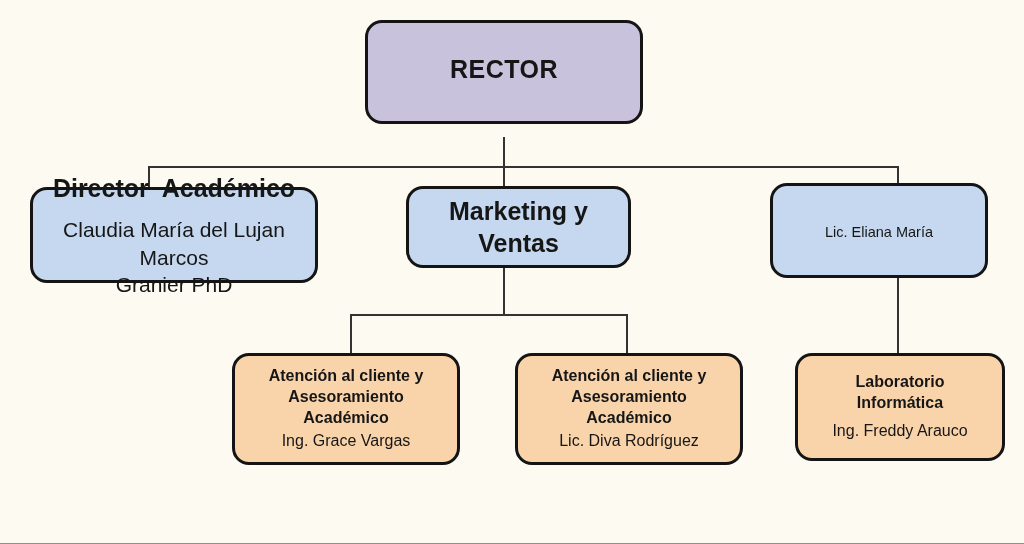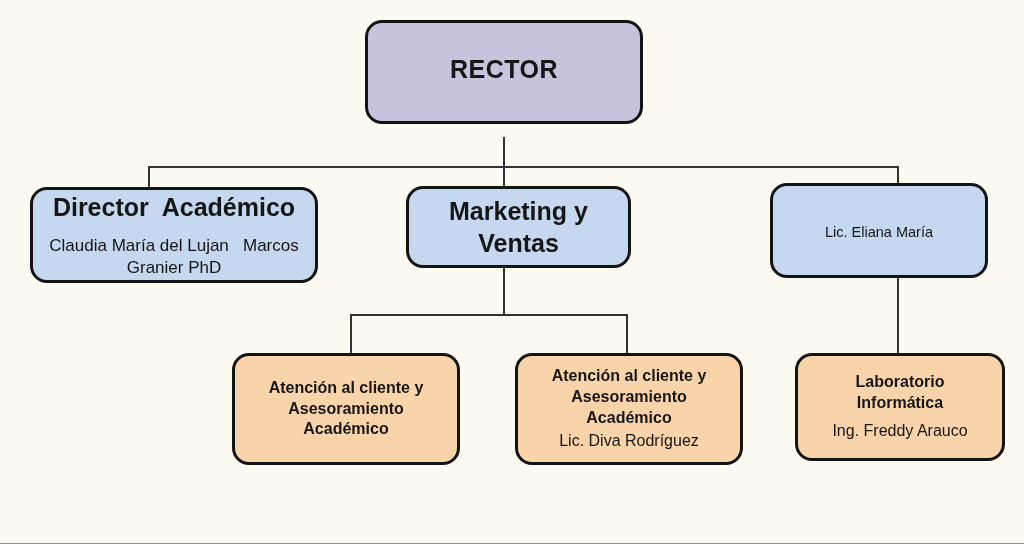--- a/index.html
+++ b/index.html
@@ -41,21 +41,21 @@
     line-height: 1.3;
   }
   .lv1 { background: #c9c2dc; }
   .lv2 { background: #c5d8ef; }
   .lv3 { background: #f9d4ab; }
 
   .rector .title { font-size: 25px; letter-spacing: 0.5px; margin-bottom: 5px; }
   .rector .name  { font-size: 15px; }
 
   .mid .title { font-size: 25px; }
-  .mid .name  { font-size: 17px; margin-top: 12px; }
+  .mid .name  { font-size: 21px; margin-top: 12px; }
   .direccion .name { font-size: 14.5px; margin-top: 3px; }
 
   .leaf .title { font-size: 16px; }
   .leaf .name  { font-size: 16px; margin-top: 2px; }
   .laboratorio .name { margin-top: 8px; }
 
   .bottom-edge {
     position: absolute;
     left: 0;
     bottom: 0;
@@ -96,20 +96,21 @@
   </div>
 
   <div class="node lv2 mid direccion" style="left:770px; top:183px; width:218px; height:95px;">
     <div class="name">Lic. Eliana María</div>
   </div>
 
   <div class="node lv3 leaf" style="left:232px; top:353px; width:228px; height:112px;">
     <div class="title">Atención al cliente y
 Asesoramiento
 Académico</div>
+    <div class="name">Ing. Grace Vargas</div>
   </div>
 
   <div class="node lv3 leaf" style="left:515px; top:353px; width:228px; height:112px;">
     <div class="title">Atención al cliente y
 Asesoramiento
 Académico</div>
     <div class="name">Lic. Diva Rodríguez</div>
   </div>
 
   <div class="node lv3 leaf laboratorio" style="left:795px; top:353px; width:210px; height:108px;">

